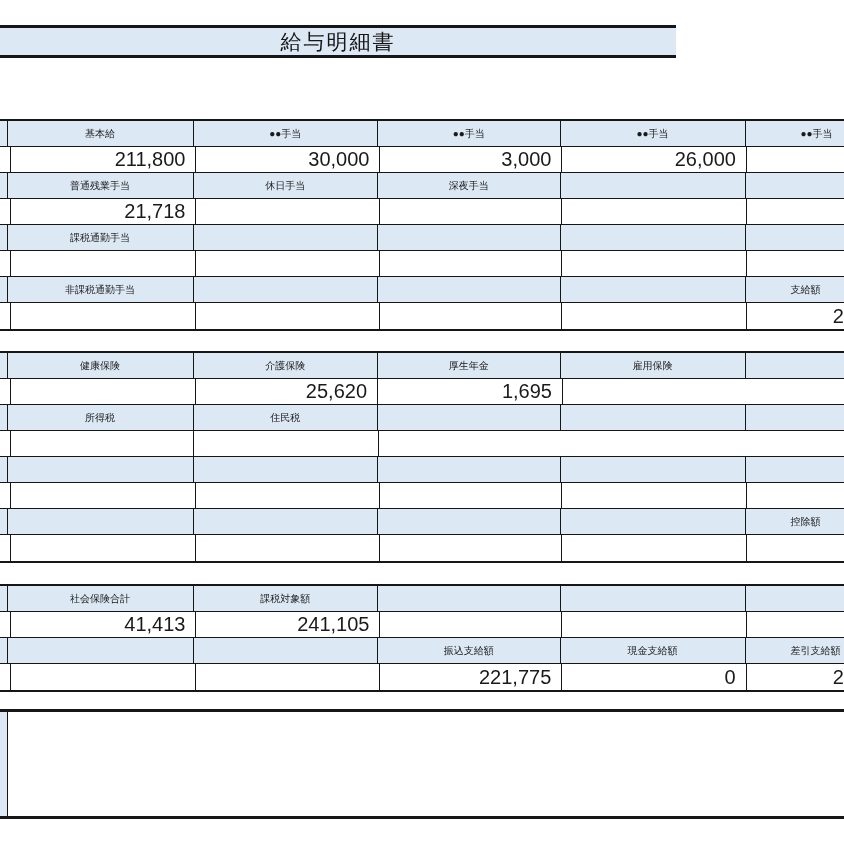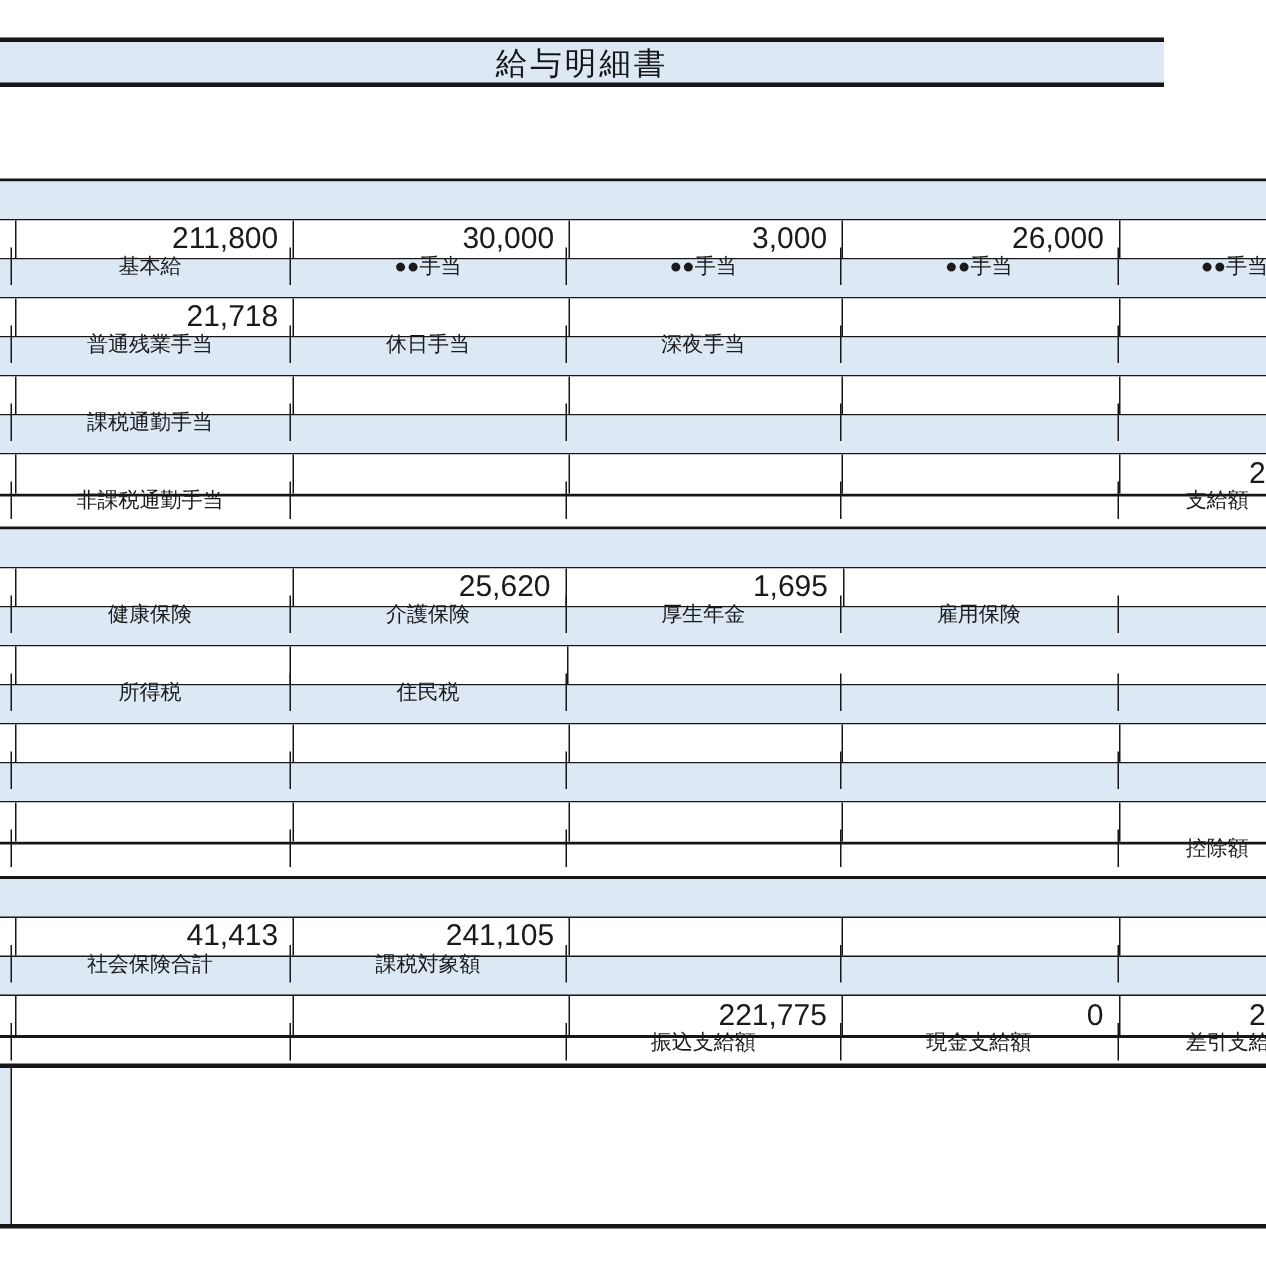--- a/index.html
+++ b/index.html
@@ -5,21 +5,21 @@
   html,body{margin:0;padding:0;}
   body{
     width:844px;height:844px;overflow:hidden;background:#ffffff;
     font-family:"Liberation Sans","DejaVu Sans",sans-serif;
     color:#1a1a1a;
   }
   .page{position:absolute;top:0;left:0;width:844px;height:844px;overflow:hidden;background:#fff;}
 
   
   .titleband{
-    position:absolute;left:0;top:25px;width:776px;height:27px;
+    position:absolute;left:0;top:25px;width:676px;height:27px;
     background:#dce8f4;border-top:3px solid #161616;border-bottom:3px solid #161616;
     display:flex;align-items:center;justify-content:center;
     font-size:21px;font-weight:500;letter-spacing:2px;color:#161616;
   }
 
   
   .tbl{position:absolute;left:0;width:1046px;border-top:2.5px solid #161616;border-bottom:2.5px solid #161616;}
   .tbl-pay{top:119px;}
   .tbl-ded{top:351px;}
   .tbl-tot{top:584px;}
@@ -33,21 +33,21 @@
     box-sizing:border-box;border-right:1.6px solid #161616;
     display:flex;align-items:center;overflow:hidden;white-space:nowrap;height:100%;
   }
   .c0{width:7.5px;}
   .c1{width:186px;}
   .c2{width:184.5px;}
   .c3{width:182.5px;}
   .c4{width:185px;}
   .c5{width:300px;border-right:none;}
 
-  .hdr .cell{justify-content:center;font-size:14px;margin-top:44px;}
+  .hdr .cell{justify-content:center;font-size:10px;}
   .val .cell{justify-content:flex-end;padding-right:10px;font-size:20px;}
 
   
   .cell.pl-allow{justify-content:flex-start;padding-left:55px;padding-right:0;}
   .cell.pl-label{justify-content:flex-start;padding-left:45px;padding-right:0;}
   .cell.pl-num{justify-content:flex-start;padding-left:86px;padding-right:0;}
 
   
   .notes{
     position:absolute;left:0;top:709px;width:1046px;height:110px;box-sizing:border-box;

